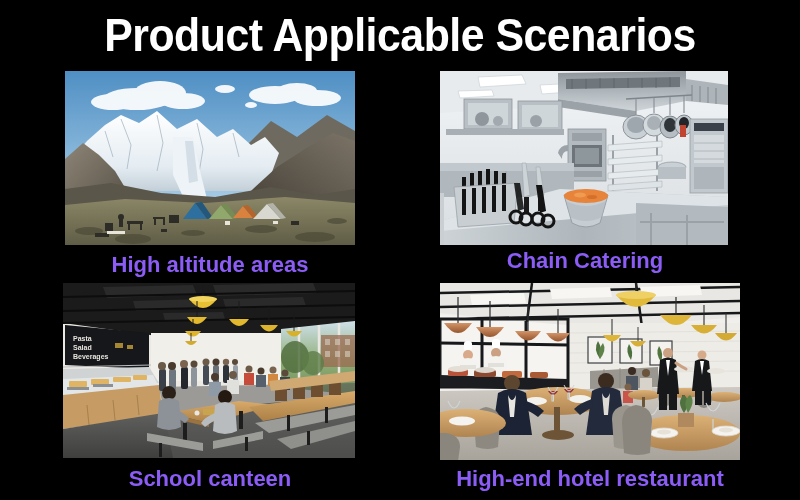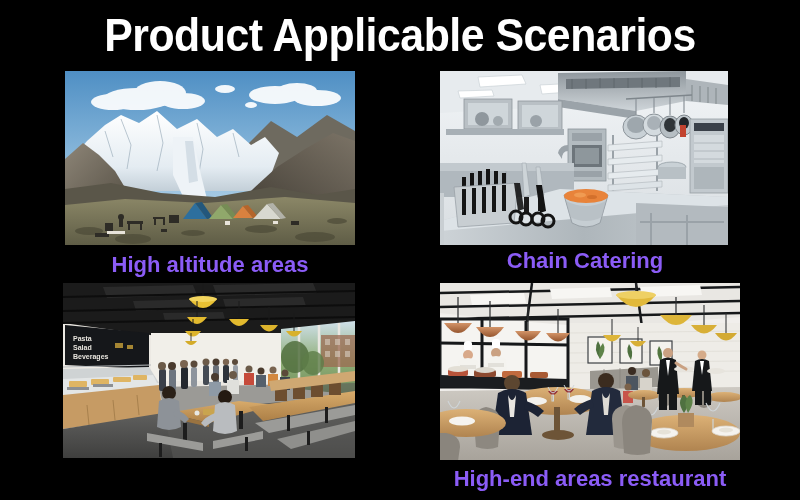--- a/index.html
+++ b/index.html
@@ -578,20 +578,21 @@
       <g fill="#6d4e30">
         <rect x="212" y="104" width="12" height="14"></rect>
         <rect x="230" y="102" width="12" height="14"></rect>
         <rect x="248" y="100" width="12" height="14"></rect>
         <rect x="266" y="98" width="12" height="14"></rect>
       </g>
 
       <path d="M206 98 L292 88 L292 98 L208 108 Z" fill="#cfa872"></path>
     </svg>
   </div>
+  <div class="caption" id="caption-3">School canteen</div>
 
   <div class="panel" id="panel-4">
     <svg viewBox="0 0 300 177" preserveAspectRatio="none">
       <defs>
         <linearGradient id="wood4" x1="0" y1="0" x2="0" y2="1">
           <stop offset="0%" stop-color="#dcb176"></stop>
           <stop offset="100%" stop-color="#b08450"></stop>
         </linearGradient>
         <linearGradient id="floor4" x1="0" y1="0" x2="0" y2="1">
           <stop offset="0%" stop-color="#cdc9c2"></stop>
@@ -813,15 +814,15 @@
       </g>
 
       <g>
         <ellipse cx="26" cy="140" rx="40" ry="14" fill="url(#wood4)"></ellipse>
         <ellipse cx="22" cy="138" rx="13" ry="4.5" fill="#f5f3ef"></ellipse>
         <path d="M8 118 q6 14 12 0" stroke="#cfd5d8" stroke-width="1.1" fill="none"></path>
         <path d="M0 150 q-6 2 -6 16 l2 12 q12 3 22 0 l2 -14 q0 -12 -14 -14 z" fill="#8a857d"></path>
       </g>
     </svg>
   </div>
-  <div class="caption" id="caption-4">High-end areas restaurant</div>
+  <div class="caption" id="caption-4">High-end hotel restaurant</div>
 
 </div>
 
 </body></html>

